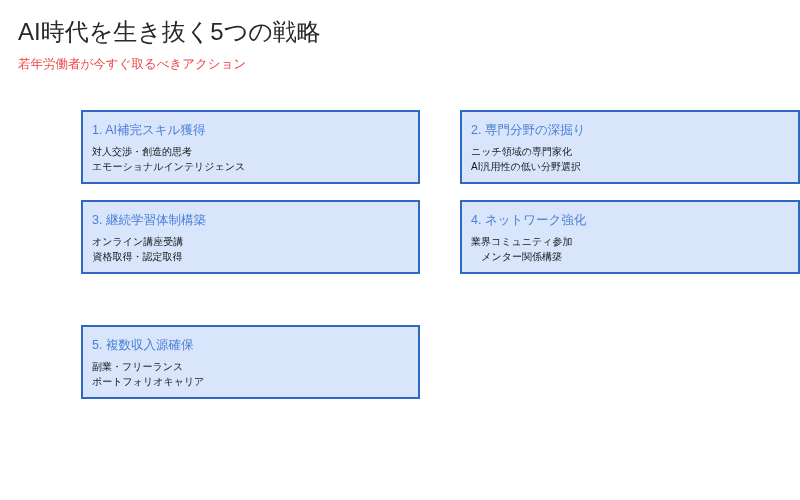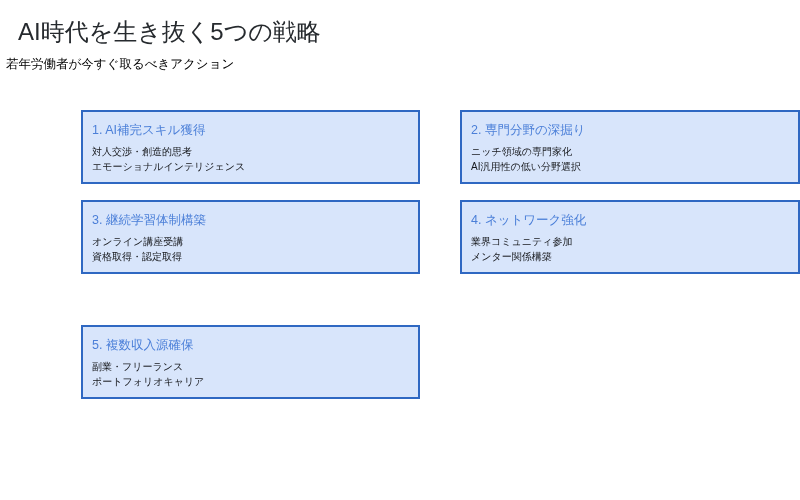--- a/index.html
+++ b/index.html
@@ -27,25 +27,25 @@
     top: 17px;
     font-size: 24px;
     line-height: 30px;
     color: #262a2e;
     font-weight: 400;
     letter-spacing: 0px;
     white-space: nowrap;
   }
   #page-subtitle {
     position: absolute;
-    left: 6px;
+    left: 18px;
     top: 56px;
     font-size: 12.5px;
     line-height: 16px;
-    color: #000000;
+    color: #ef4444;
     font-weight: 400;
     white-space: nowrap;
   }
   #cards-grid {
     position: absolute;
     left: 81px;
     top: 110px;
     width: 719px;
     height: 255px;
   }
@@ -59,21 +59,21 @@
   }
   .card.col-left {
     left: 0px;
     width: 339px;
   }
   .card.col-right {
     left: 379px;
     width: 340px;
   }
   .card.row-1 { top: 0px; }
-  .card.row-2 { top: 90px; }
+  .card.row-2 { top: 90px; text-align: center; }
   .card.row-3 { top: 181px; margin-top: 34px; }
   .card { height: 74px; }
 
   .card-heading {
     position: absolute;
     left: 9px;
     top: 10px;
     font-size: 12.5px;
     line-height: 16px;
     color: #4b7fd8;

